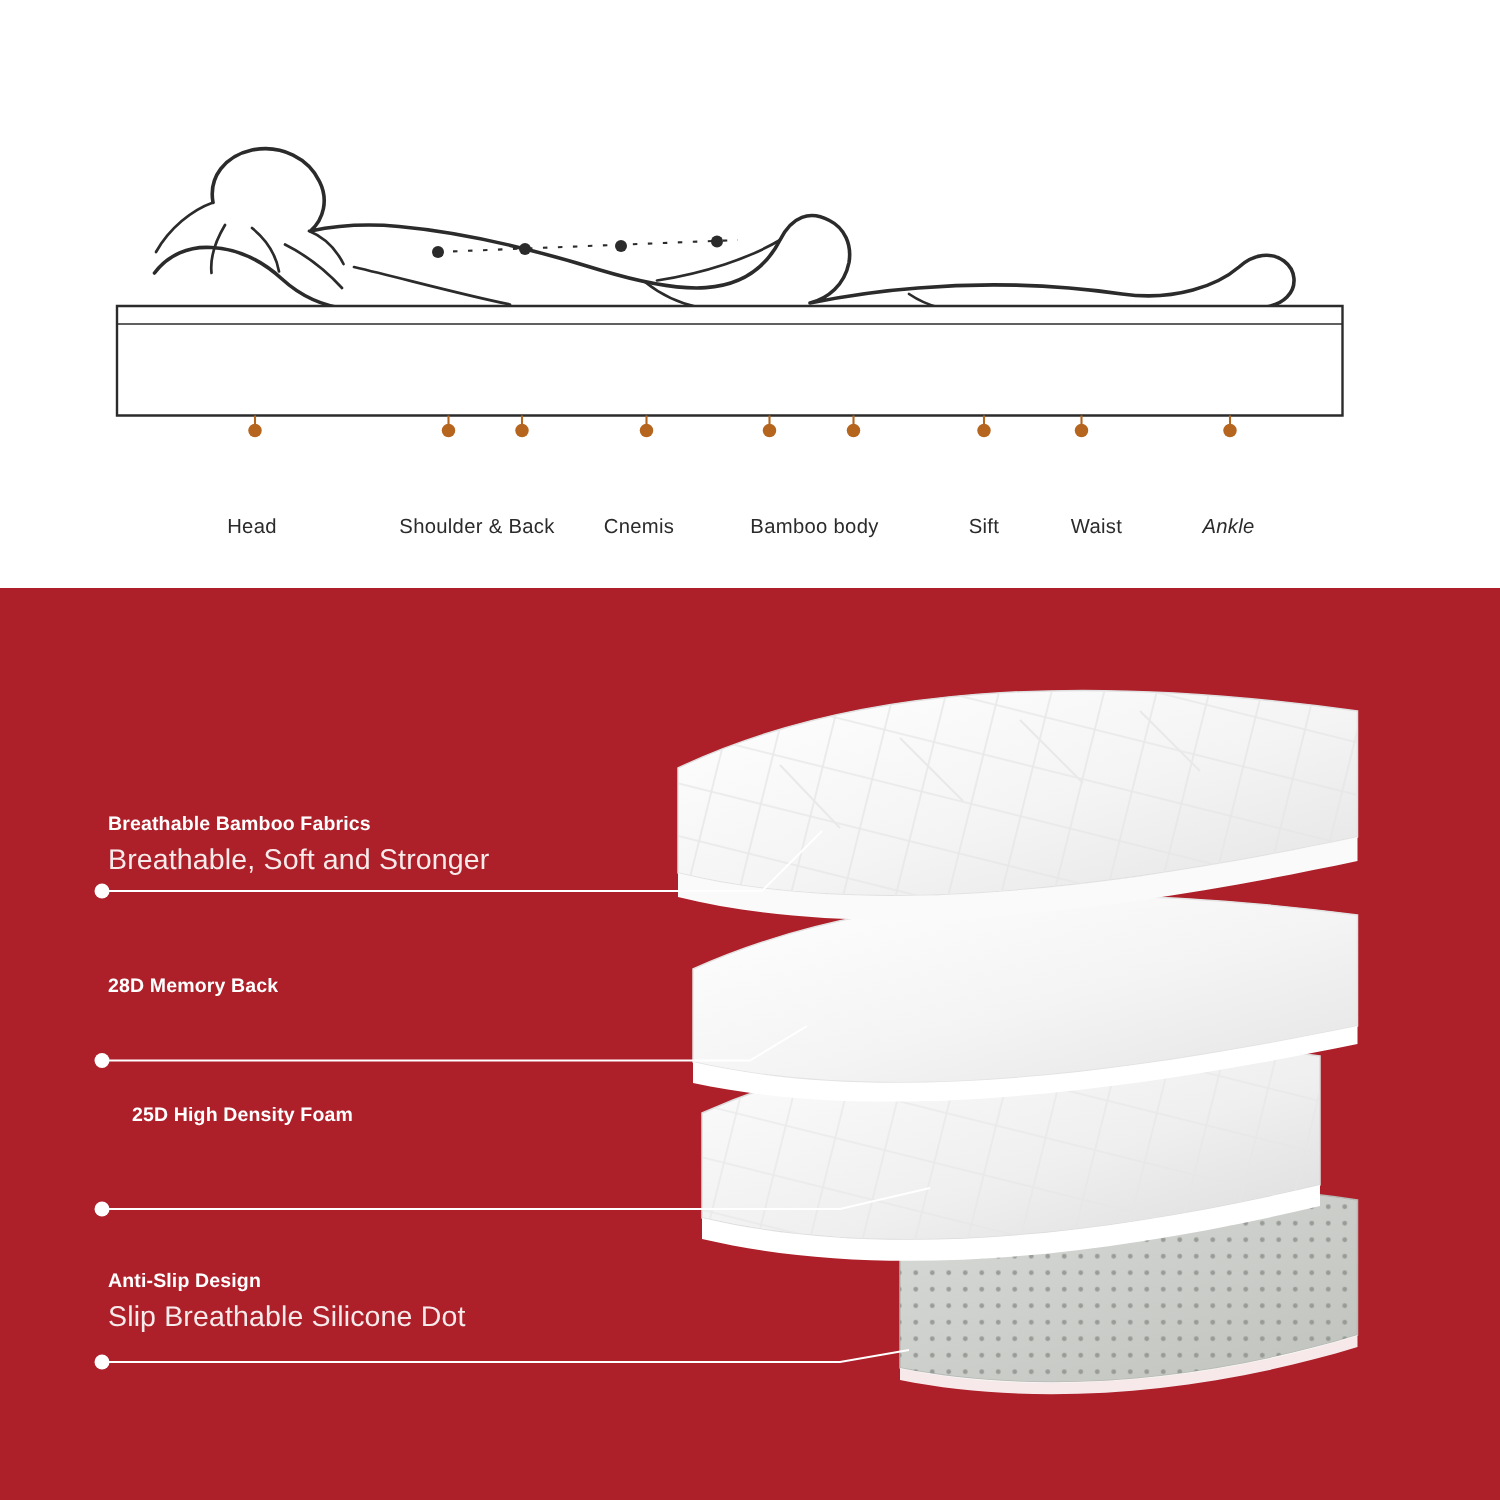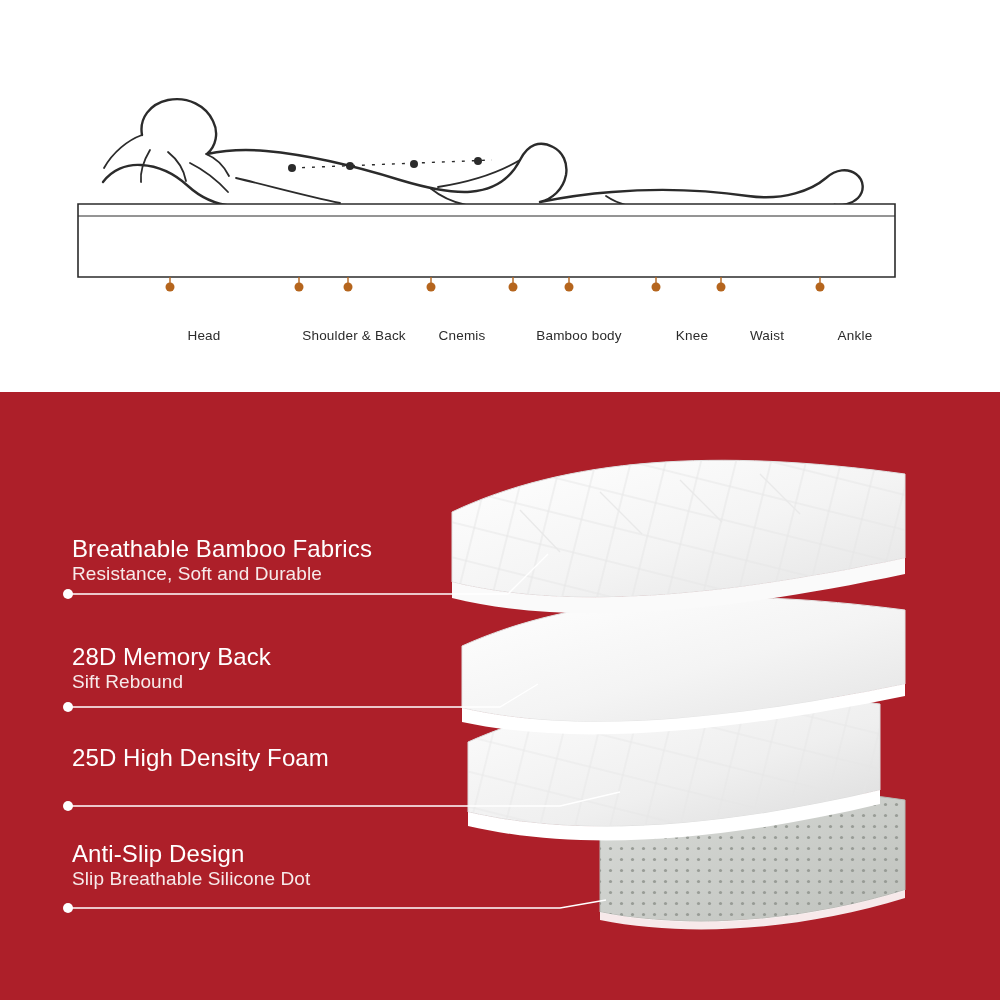--- a/index.html
+++ b/index.html
@@ -29,24 +29,23 @@
     background: #ffffff;
   }
   .body-svg {
     position: absolute;
     left: 0;
     top: 0;
   }
   .zone-labels {
     position: absolute;
     left: 0;
-    top: 328px;
+    top: 343px;
     width: 852px;
     height: 34px;
-    margin-left: 36px;
   }
   .zone-label {
     position: absolute;
     font-size: 13.5px;
     color: #2b2b2b;
     white-space: nowrap;
     transform: translateX(-50%);
     letter-spacing: 0.2px;
   }
 
@@ -64,37 +63,37 @@
     position: absolute;
     left: 0;
     top: 0;
   }
   .feature {
     position: absolute;
     left: 72px;
     color: #ffffff;
   }
   .feature .ftitle {
-    font-size: 24px;
-    font-weight: normal;
+    font-size: 13px;
+    font-weight: bold;
     line-height: 24px;
     letter-spacing: 0.1px;
     white-space: nowrap;
   }
   .feature .fsub {
     font-size: 19px;
     font-weight: normal;
     line-height: 25px;
     letter-spacing: 0.1px;
     white-space: nowrap;
     color: #f7eaea;
   }
   .f1 { top: 145px; }
   .f2 { top: 253px; }
-  .f3 { top: 354px; }
+  .f3 { top: 339px; margin-left: 16px; }
   .f4 { top: 450px; }
 </style>
 </head>
 <body>
 
 <div class="page">
 
   <div class="top-panel">
 
     <svg class="body-svg" width="1000" height="392" viewBox="0 0 1000 392">
@@ -199,23 +198,23 @@
             <circle cx="820" cy="287" r="4.5" fill="#b5651d"></circle>
           </g>
       </g>
     </svg>
 
     <div class="zone-labels">
       <span class="zone-label" style="left:168px;">Head</span>
       <span class="zone-label" style="left:318px;">Shoulder &amp; Back</span>
       <span class="zone-label" style="left:426px;">Cnemis</span>
       <span class="zone-label" style="left:543px;">Bamboo body</span>
-      <span class="zone-label" style="left:656px;">Knee</span>
+      <span class="zone-label" style="left:656px;">Sift</span>
       <span class="zone-label" style="left:731px;">Waist</span>
-      <span class="zone-label" style="left:819px;">Ankle</span>
+      <span class="zone-label" style="left:819px;font-style:italic;">Ankle</span>
     </div>
   </div>
 
   <div class="bottom-panel">
 
     <svg class="layers-svg" width="1000" height="608" viewBox="0 0 1000 608">
       <defs>
         <linearGradient id="gWhite" x1="0" y1="0" x2="1" y2="1">
           <stop offset="0%" stop-color="#ffffff"></stop>
           <stop offset="55%" stop-color="#f4f4f4"></stop>
@@ -277,26 +276,25 @@
         </g>
         <g>
           <circle cx="68" cy="516" r="5" fill="#ffffff"></circle>
           <path d="M68,516 L560,516 L606,508" stroke="#ffffff" stroke-width="1.3" fill="none"></path>
         </g>
       </g>
     </svg>
 
     <div class="feature f1">
       <div class="ftitle">Breathable Bamboo Fabrics</div>
-      <div class="fsub">Resistance, Soft and Durable</div>
+      <div class="fsub">Breathable, Soft and Stronger</div>
     </div>
 
     <div class="feature f2">
       <div class="ftitle">28D Memory Back</div>
-      <div class="fsub">Sift Rebound</div>
     </div>
 
     <div class="feature f3">
       <div class="ftitle">25D High Density Foam</div>
     </div>
 
     <div class="feature f4">
       <div class="ftitle">Anti-Slip Design</div>
       <div class="fsub">Slip Breathable Silicone Dot</div>
     </div>

